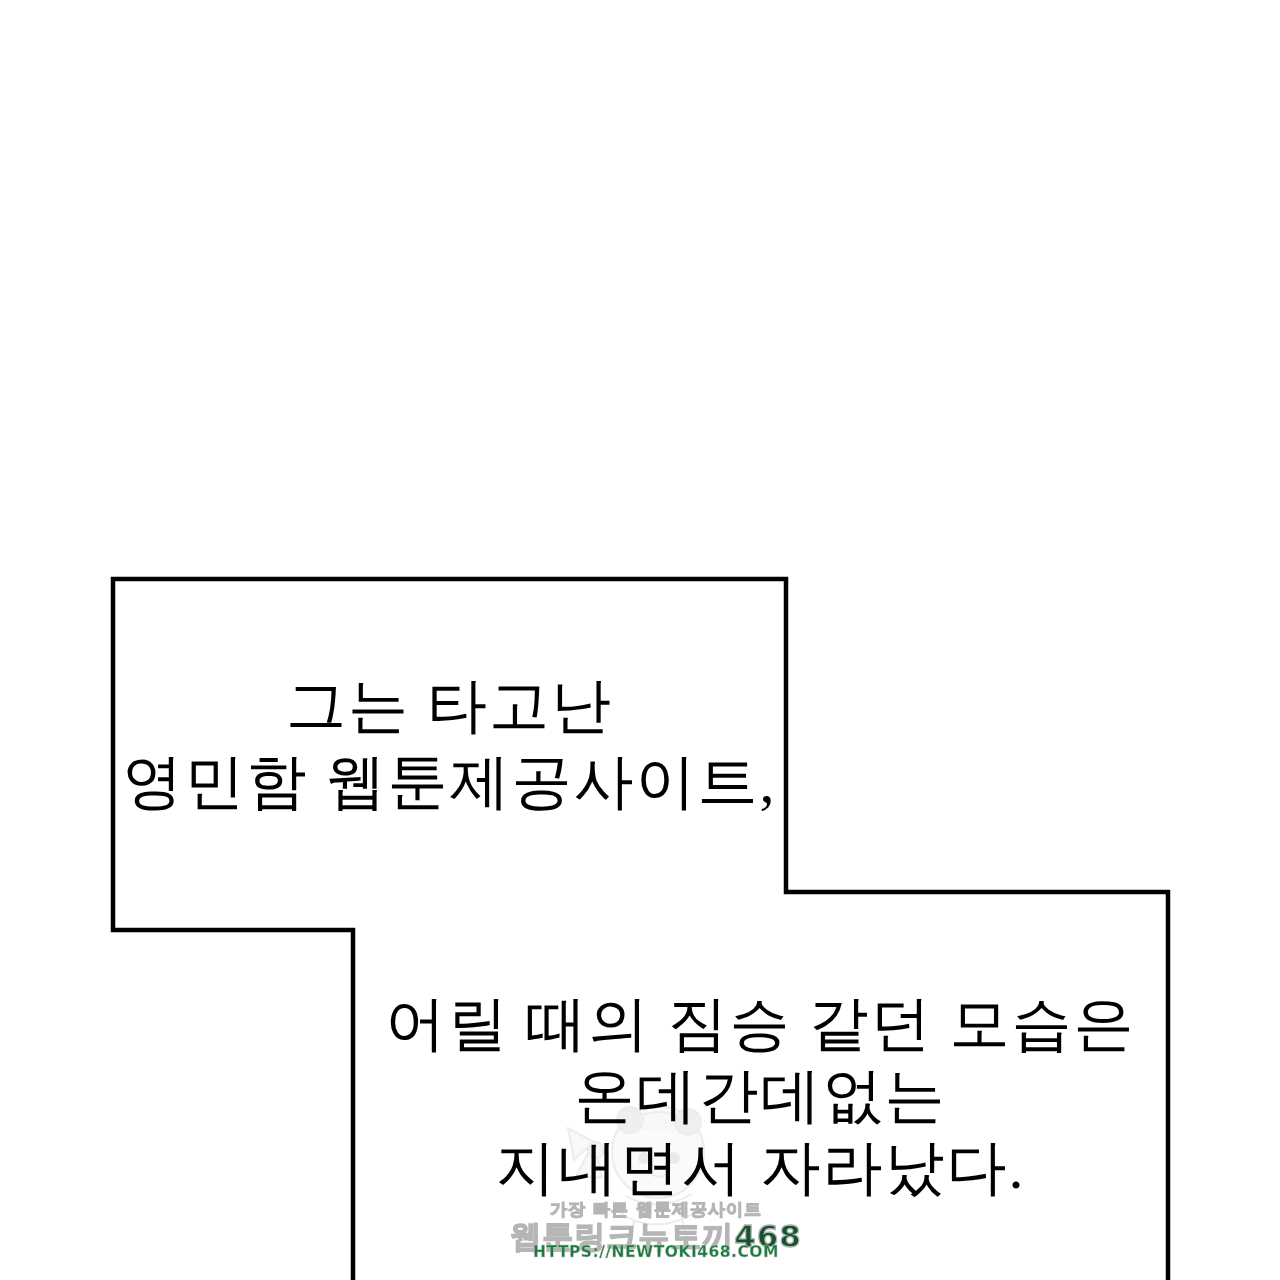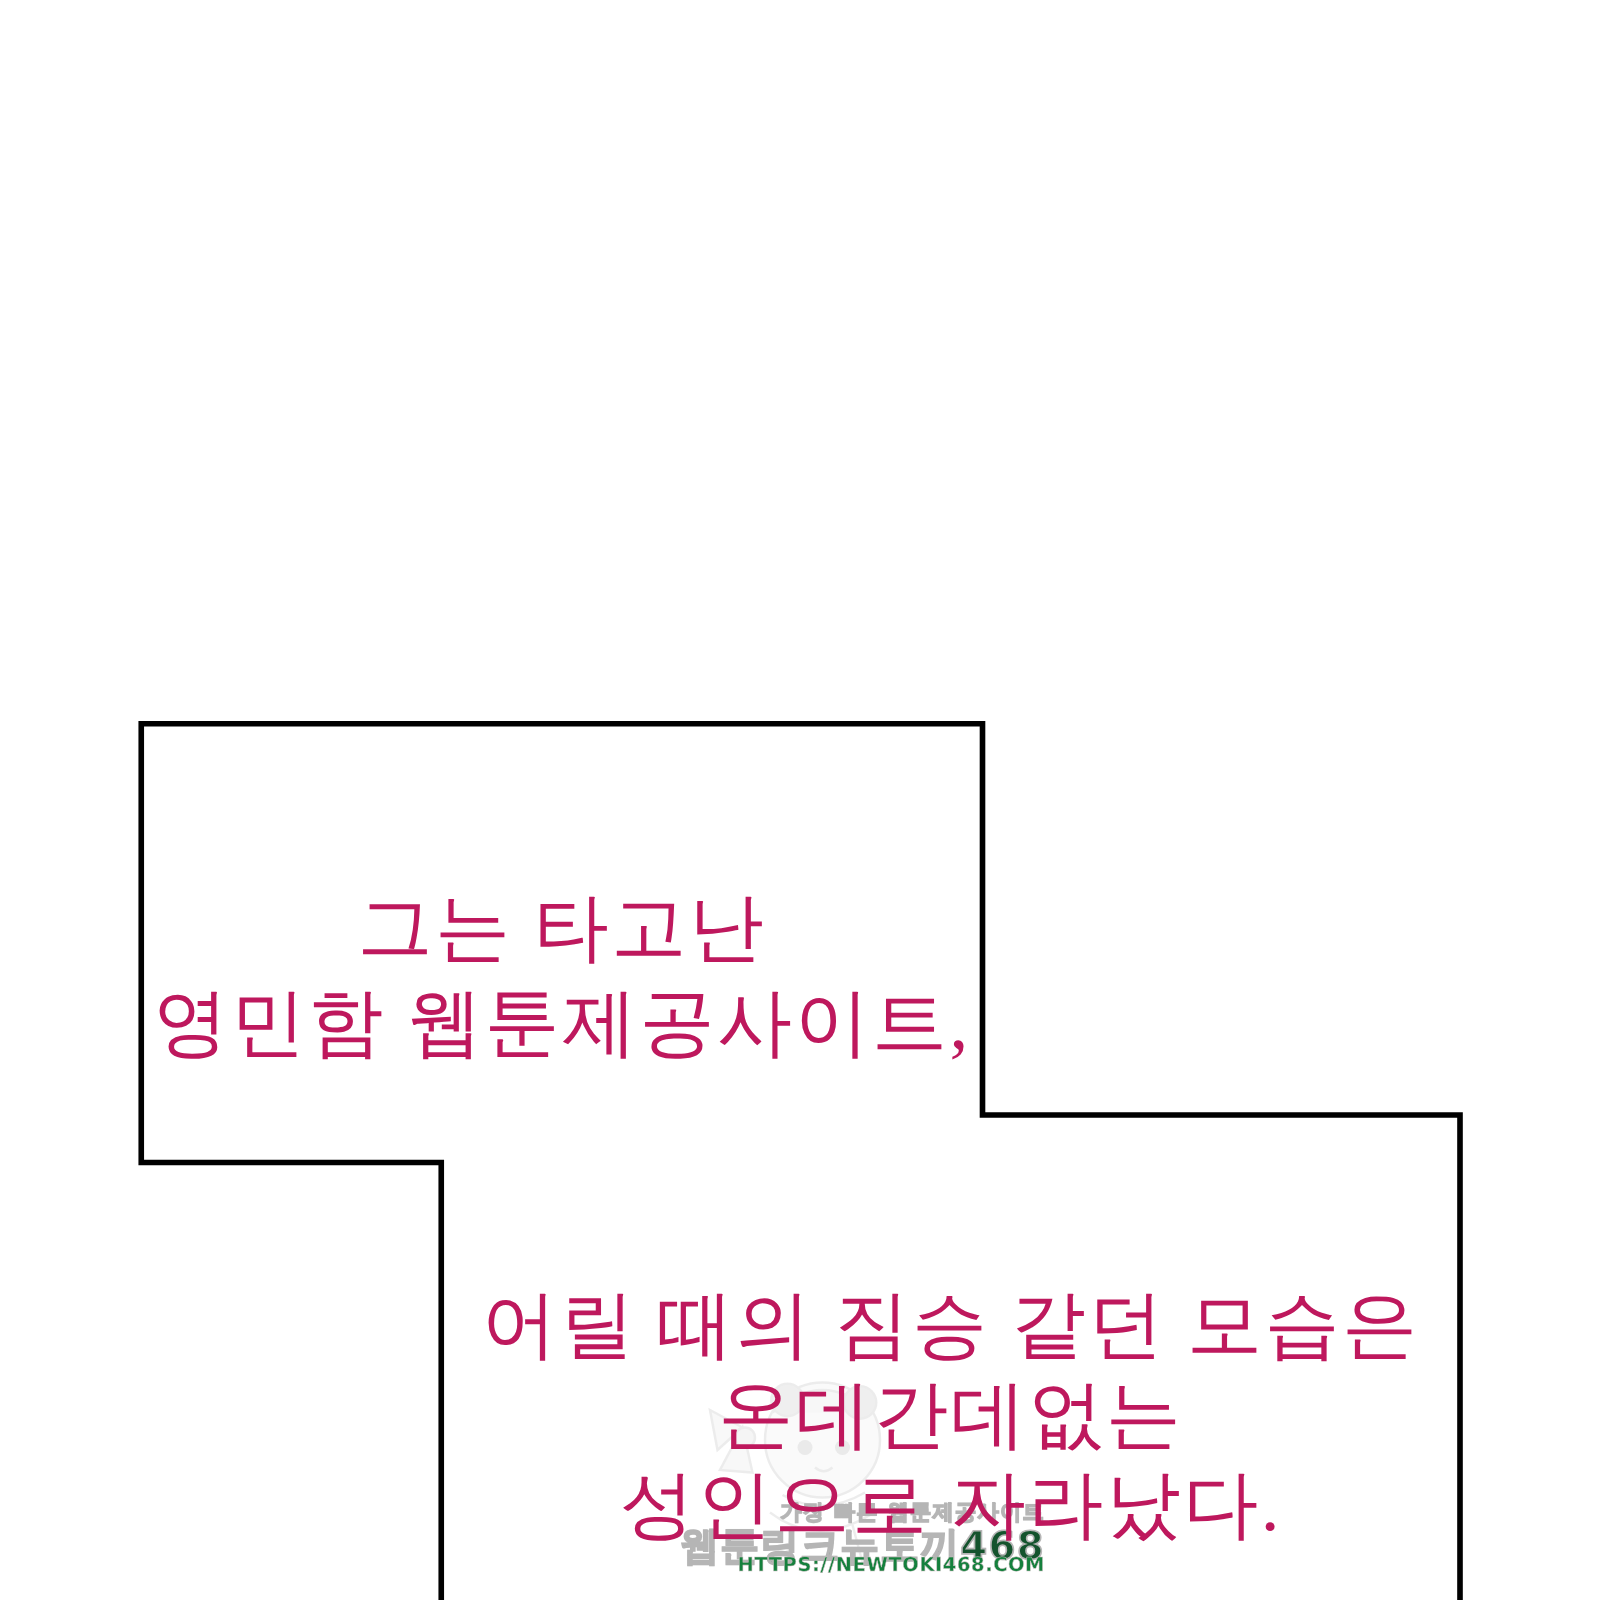--- a/index.html
+++ b/index.html
@@ -12,25 +12,24 @@
     font-family: "Liberation Serif", "DejaVu Serif", serif;
   }
   #panel-svg {
     position: absolute;
     left: 0; top: 0;
     width: 1280px; height: 1280px;
   }
   .caption {
     position: absolute;
     text-align: center;
-    color: #be185d;
+    color: #000000;
     font-weight: 400;
     letter-spacing: 2px;
     white-space: nowrap;
-    margin-top: 36px;
   }
   .caption .line { display: block; }
   #caption-1 {
     left: 113px;
     top: 668px;
     width: 673px;
     font-size: 60px;
     line-height: 76px;
   }
   #caption-2 {
@@ -53,21 +52,21 @@
   #wm-illustration {
     position: absolute;
     left: 80px; top: 0;
     width: 200px; height: 190px;
     opacity: 0.55;
   }
   .wm-text {
     position: absolute;
     left: 0;
     width: 360px;
-    text-align: right;
+    text-align: center;
     font-family: "DejaVu Sans", "Liberation Sans", sans-serif;
     font-weight: bold;
     white-space: nowrap;
   }
   #wm-tagline {
     top: 118px;
     font-size: 17px;
     letter-spacing: 1px;
     color: #ffffff;
     -webkit-text-stroke: 1.1px #b5b5b5;
@@ -126,16 +125,16 @@
   </div>
 
   <div class="caption" id="caption-1">
     <span class="line">그는 타고난</span>
     <span class="line">영민함 웹툰제공사이트,</span>
   </div>
 
   <div class="caption" id="caption-2">
     <span class="line">어릴 때의 짐승 같던 모습은</span>
     <span class="line">온데간데없는</span>
-    <span class="line">성인으로 자라났다.</span>
+    <span class="line">지내면서 자라났다.</span>
   </div>
 
 </div>
 
 </body></html>

